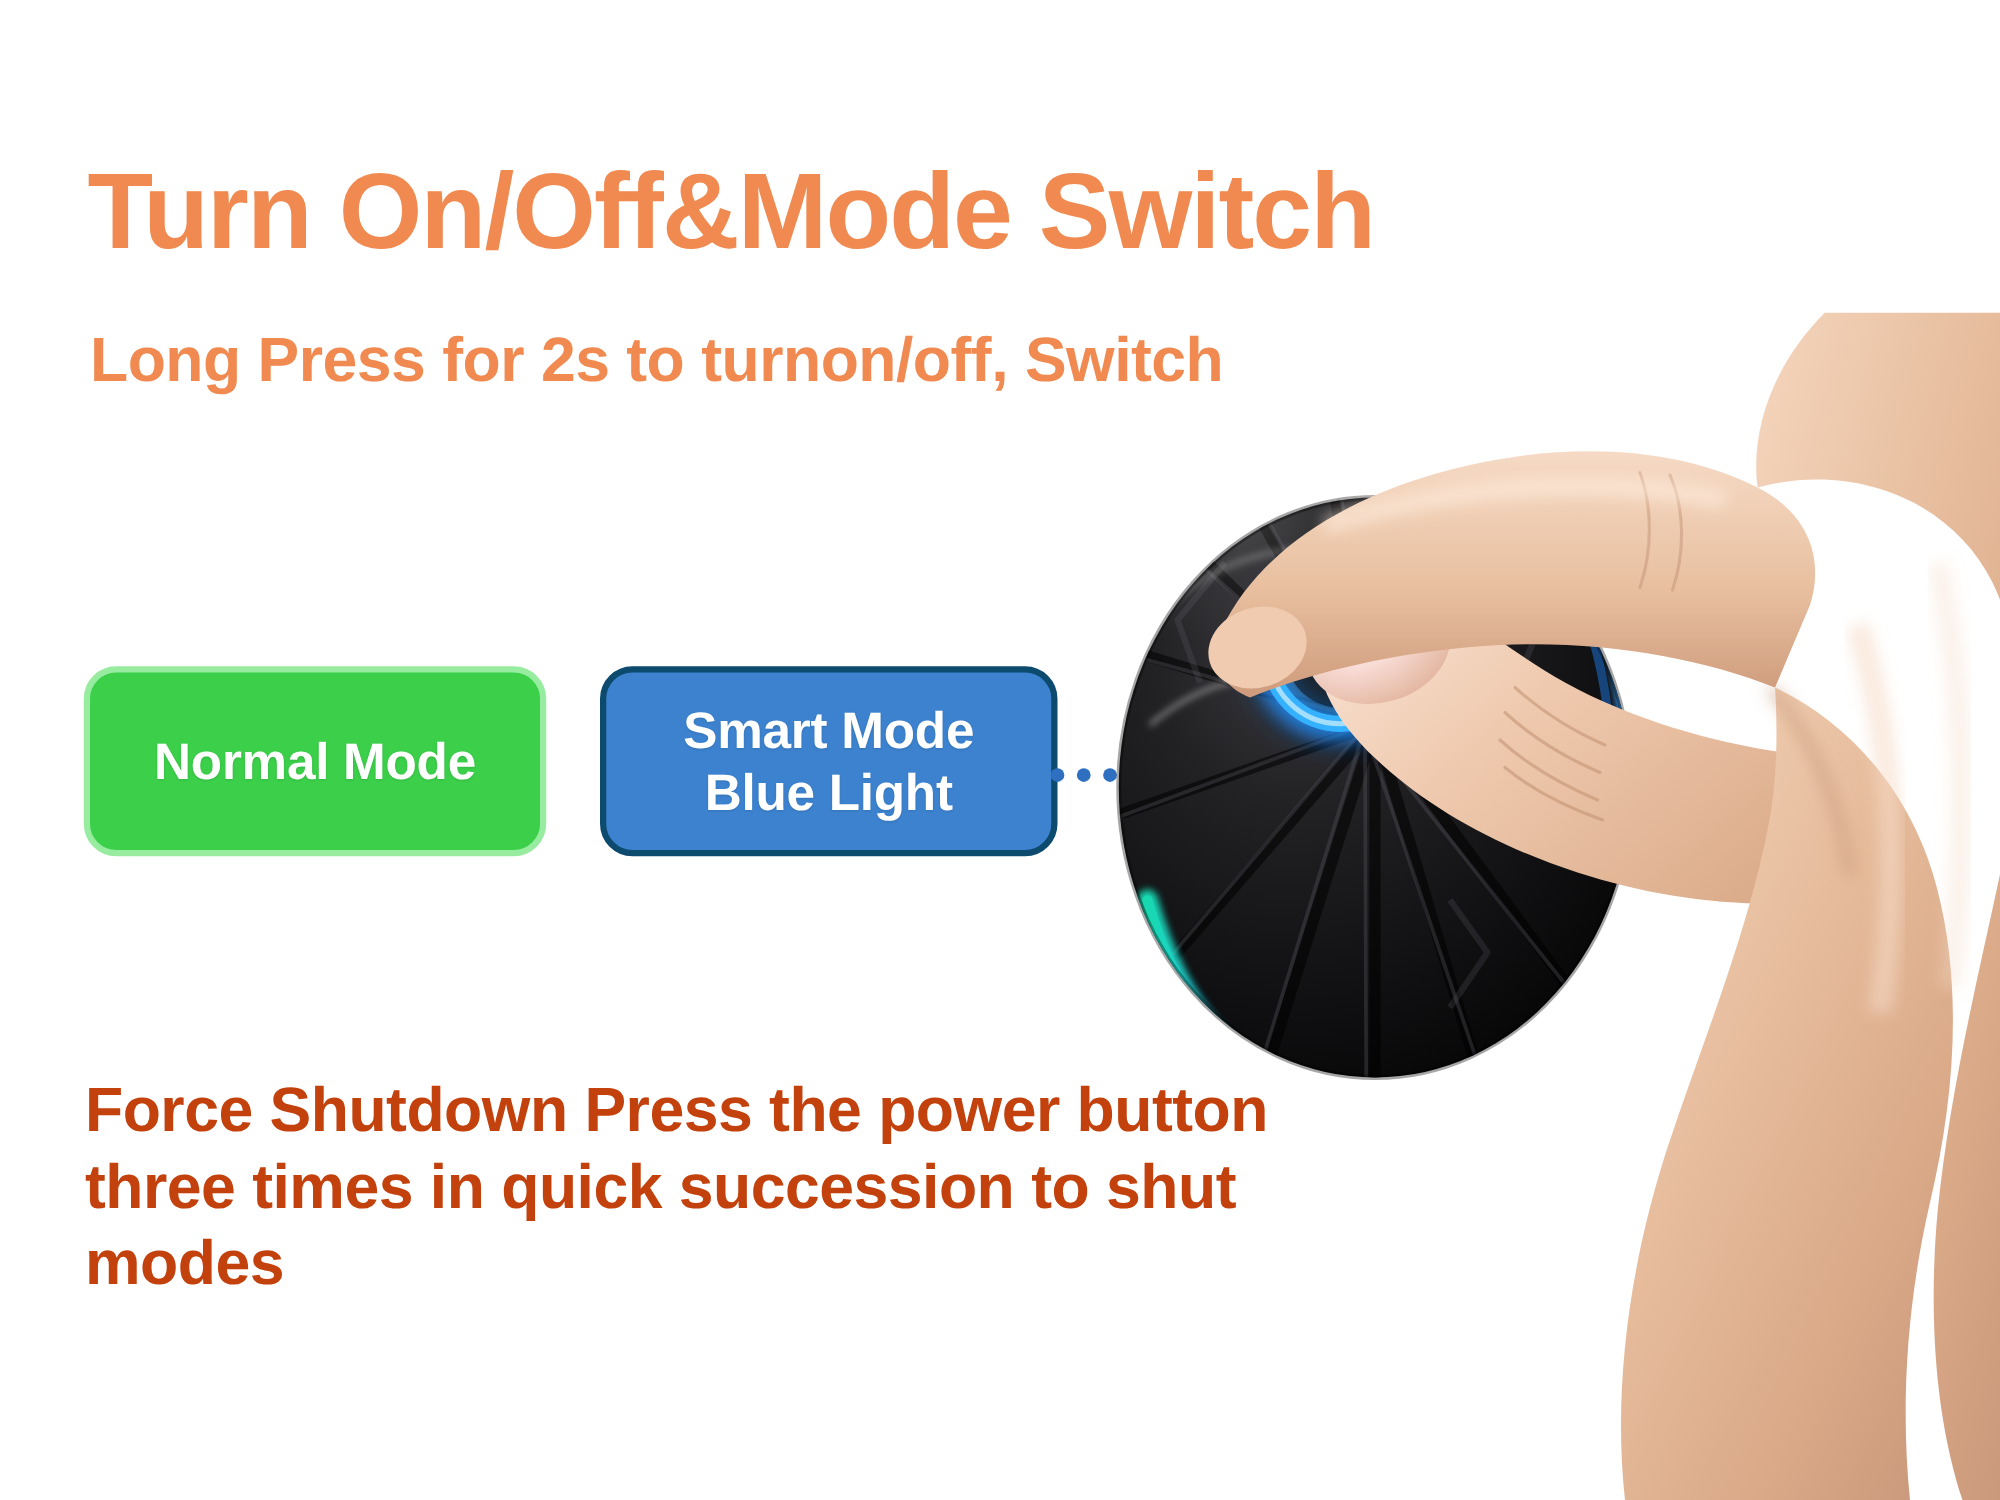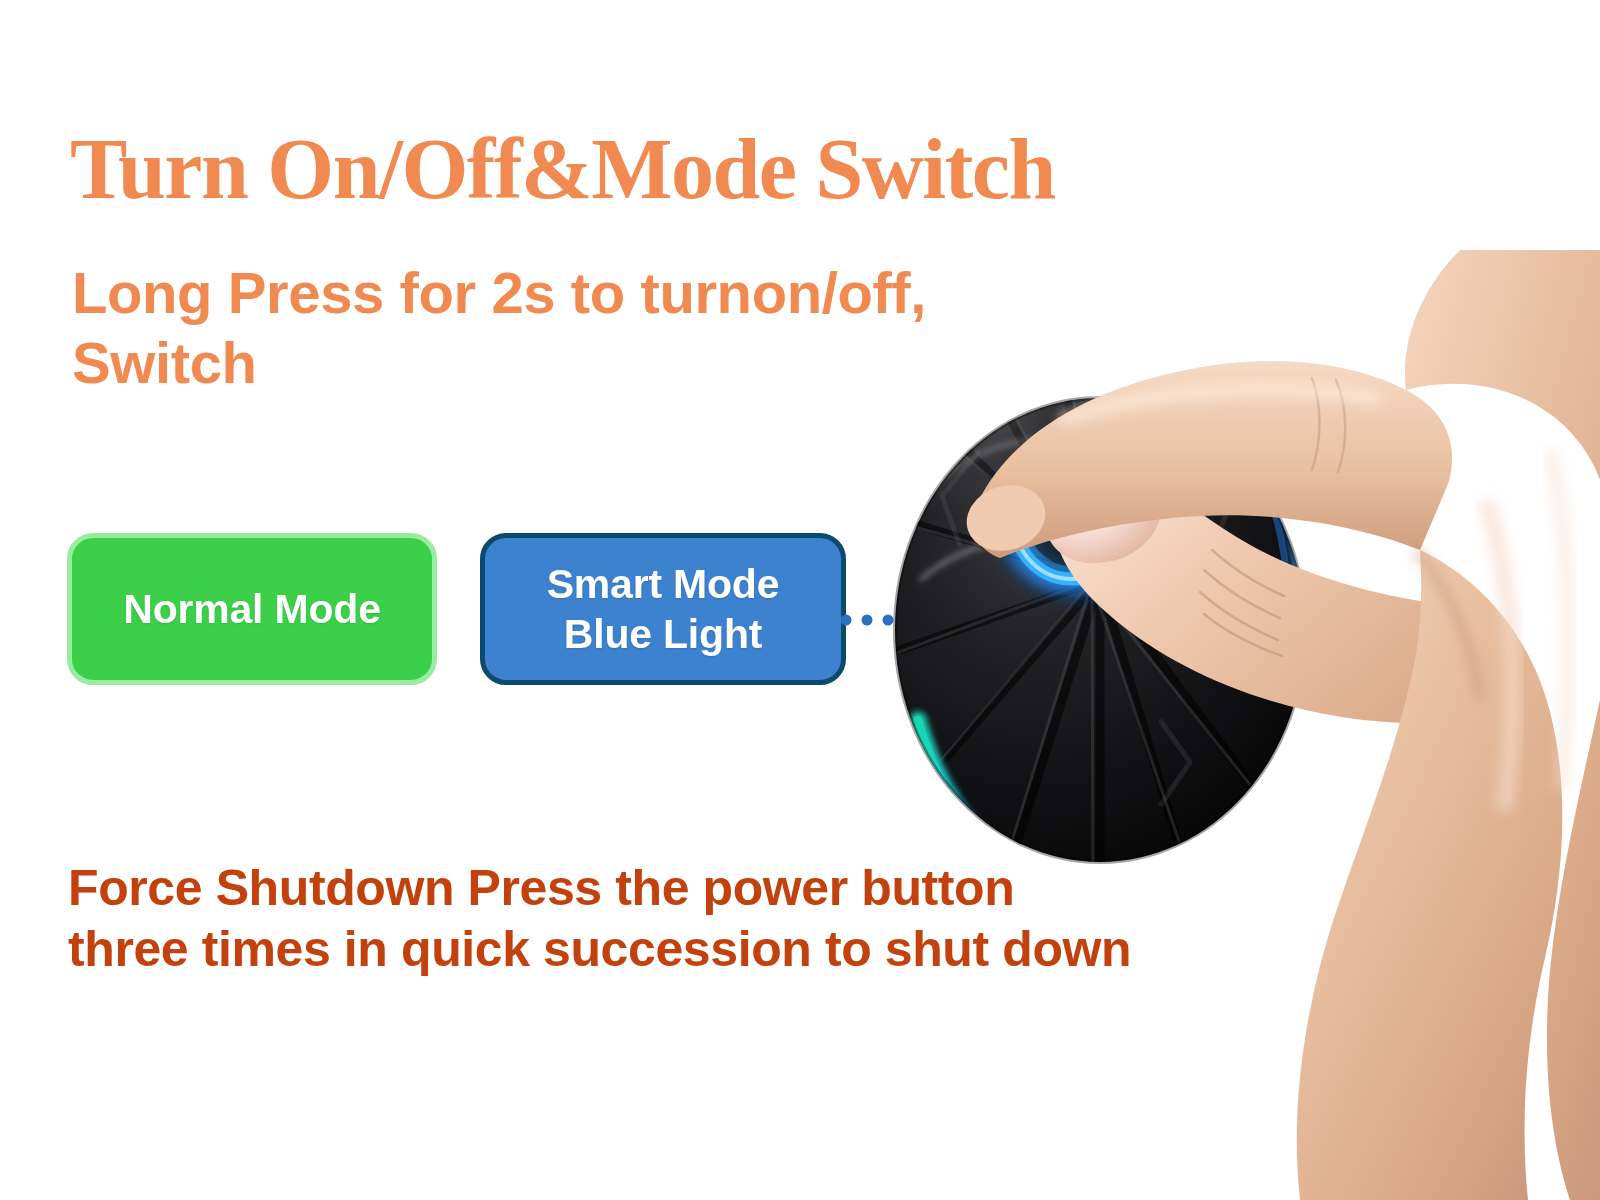--- a/index.html
+++ b/index.html
@@ -23,30 +23,29 @@
   .headline {
     position: absolute;
     left: 70px;
     top: 126px;
     font-size: 86px;
     line-height: 1.0;
     font-weight: 900;
     letter-spacing: -1.5px;
     color: #F08A50;
     white-space: nowrap;
-    font-family: Liberation Serif, serif;
   }
 
   
   .subtitle {
     position: absolute;
     left: 72px;
     top: 258px;
     width: 990px;
-    font-size: 58px;
+    font-size: 50px;
     line-height: 1.20;
     font-weight: 700;
     letter-spacing: -0.4px;
     color: #F08A50;
   }
   .subtitle .l2 { display: block; }
 
   
   .badge {
     position: absolute;
@@ -372,16 +371,16 @@
 
       <path d="M556 300 C590 340 612 392 620 450" stroke="#C8977A" stroke-opacity="0.5" stroke-width="10" fill="none" filter="url(#midBlur)"></path>
 
       <path d="M626 250 C654 340 660 450 644 560" stroke="#F6DCC8" stroke-opacity="0.6" stroke-width="18" fill="none" filter="url(#midBlur)"></path>
       <path d="M690 200 C712 300 714 420 700 540" stroke="#F6DCC8" stroke-opacity="0.4" stroke-width="16" fill="none" filter="url(#midBlur)"></path>
     </g>
   </svg>
 
   <div class="footer-note">
     <span class="l1">Force Shutdown Press the power button</span>
-    <span class="l2">three times in quick succession to shut down</span>
+    <span class="l2">three times in quick succession to shut modes</span>
   </div>
 
 </div>
 
 </body></html>

